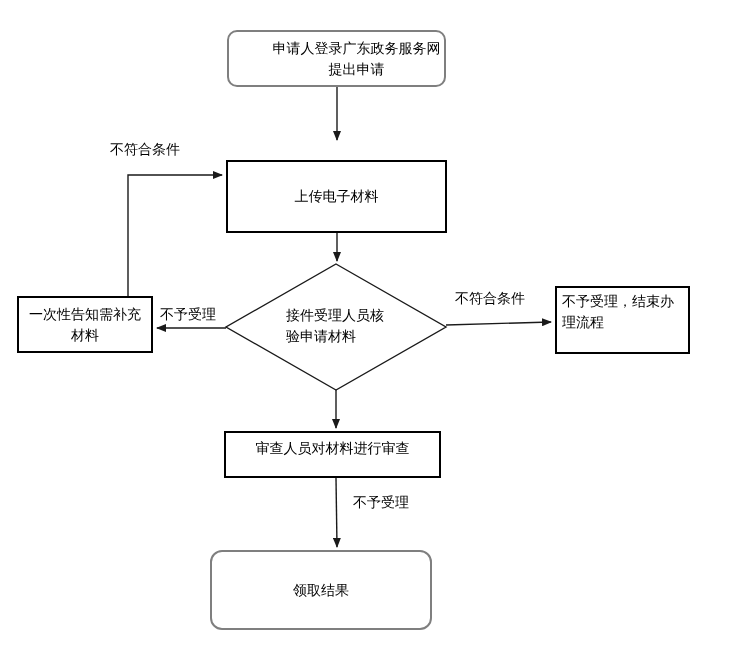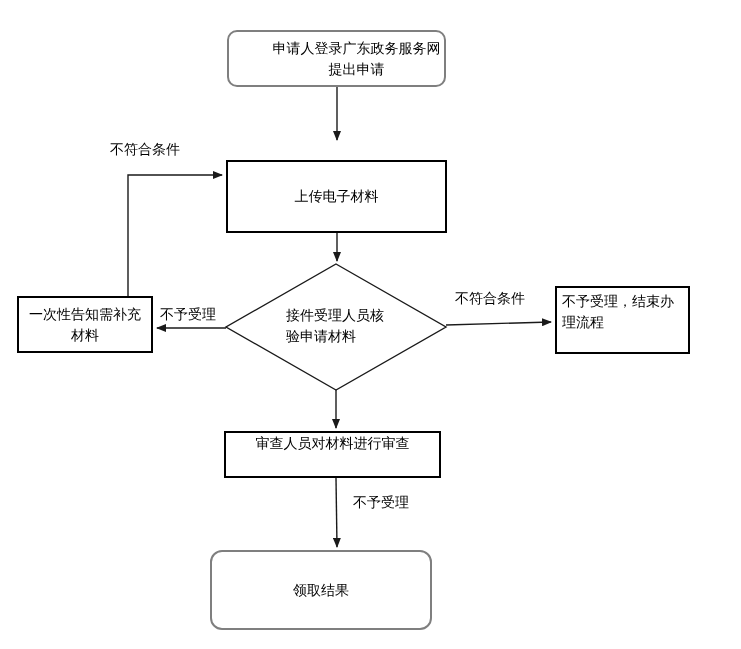--- a/index.html
+++ b/index.html
@@ -25,21 +25,21 @@
   #node-start  { left:227px; top:30px;  width:219px; height:57px;padding-left:40px; }
   #node-start .txt { width:200px; }
   #node-upload { left:226px; top:143px; width:221px; height:73px;margin-top:17px; }
   #node-notify { left:17px;  top:296px; width:136px; height:57px; }
   #node-notify .txt { width:115px; }
   #node-reject { left:555px; top:286px; width:135px; height:68px;
                  align-items:flex-start; justify-content:flex-start;
                  text-align:left; padding:3px 5px; }
   #node-reject .txt { width:120px; }
   #node-review { left:224px; top:431px; width:217px; height:47px;
-                 align-items:flex-start; }
+                 align-items:flex-start; padding-top:5px; }
   #node-result { left:210px; top:550px; width:222px; height:80px; border-radius:12px; }
 
   .diamond-text {
     position:absolute; left:286px; top:305px; width:100px;
     font-size:14px; line-height:21px; text-align:left;
   }
   .edge-label {
     position:absolute; font-size:14px; line-height:16px; white-space:nowrap;
   }
   #lbl-supplement   { left:110px; top:141px; }

